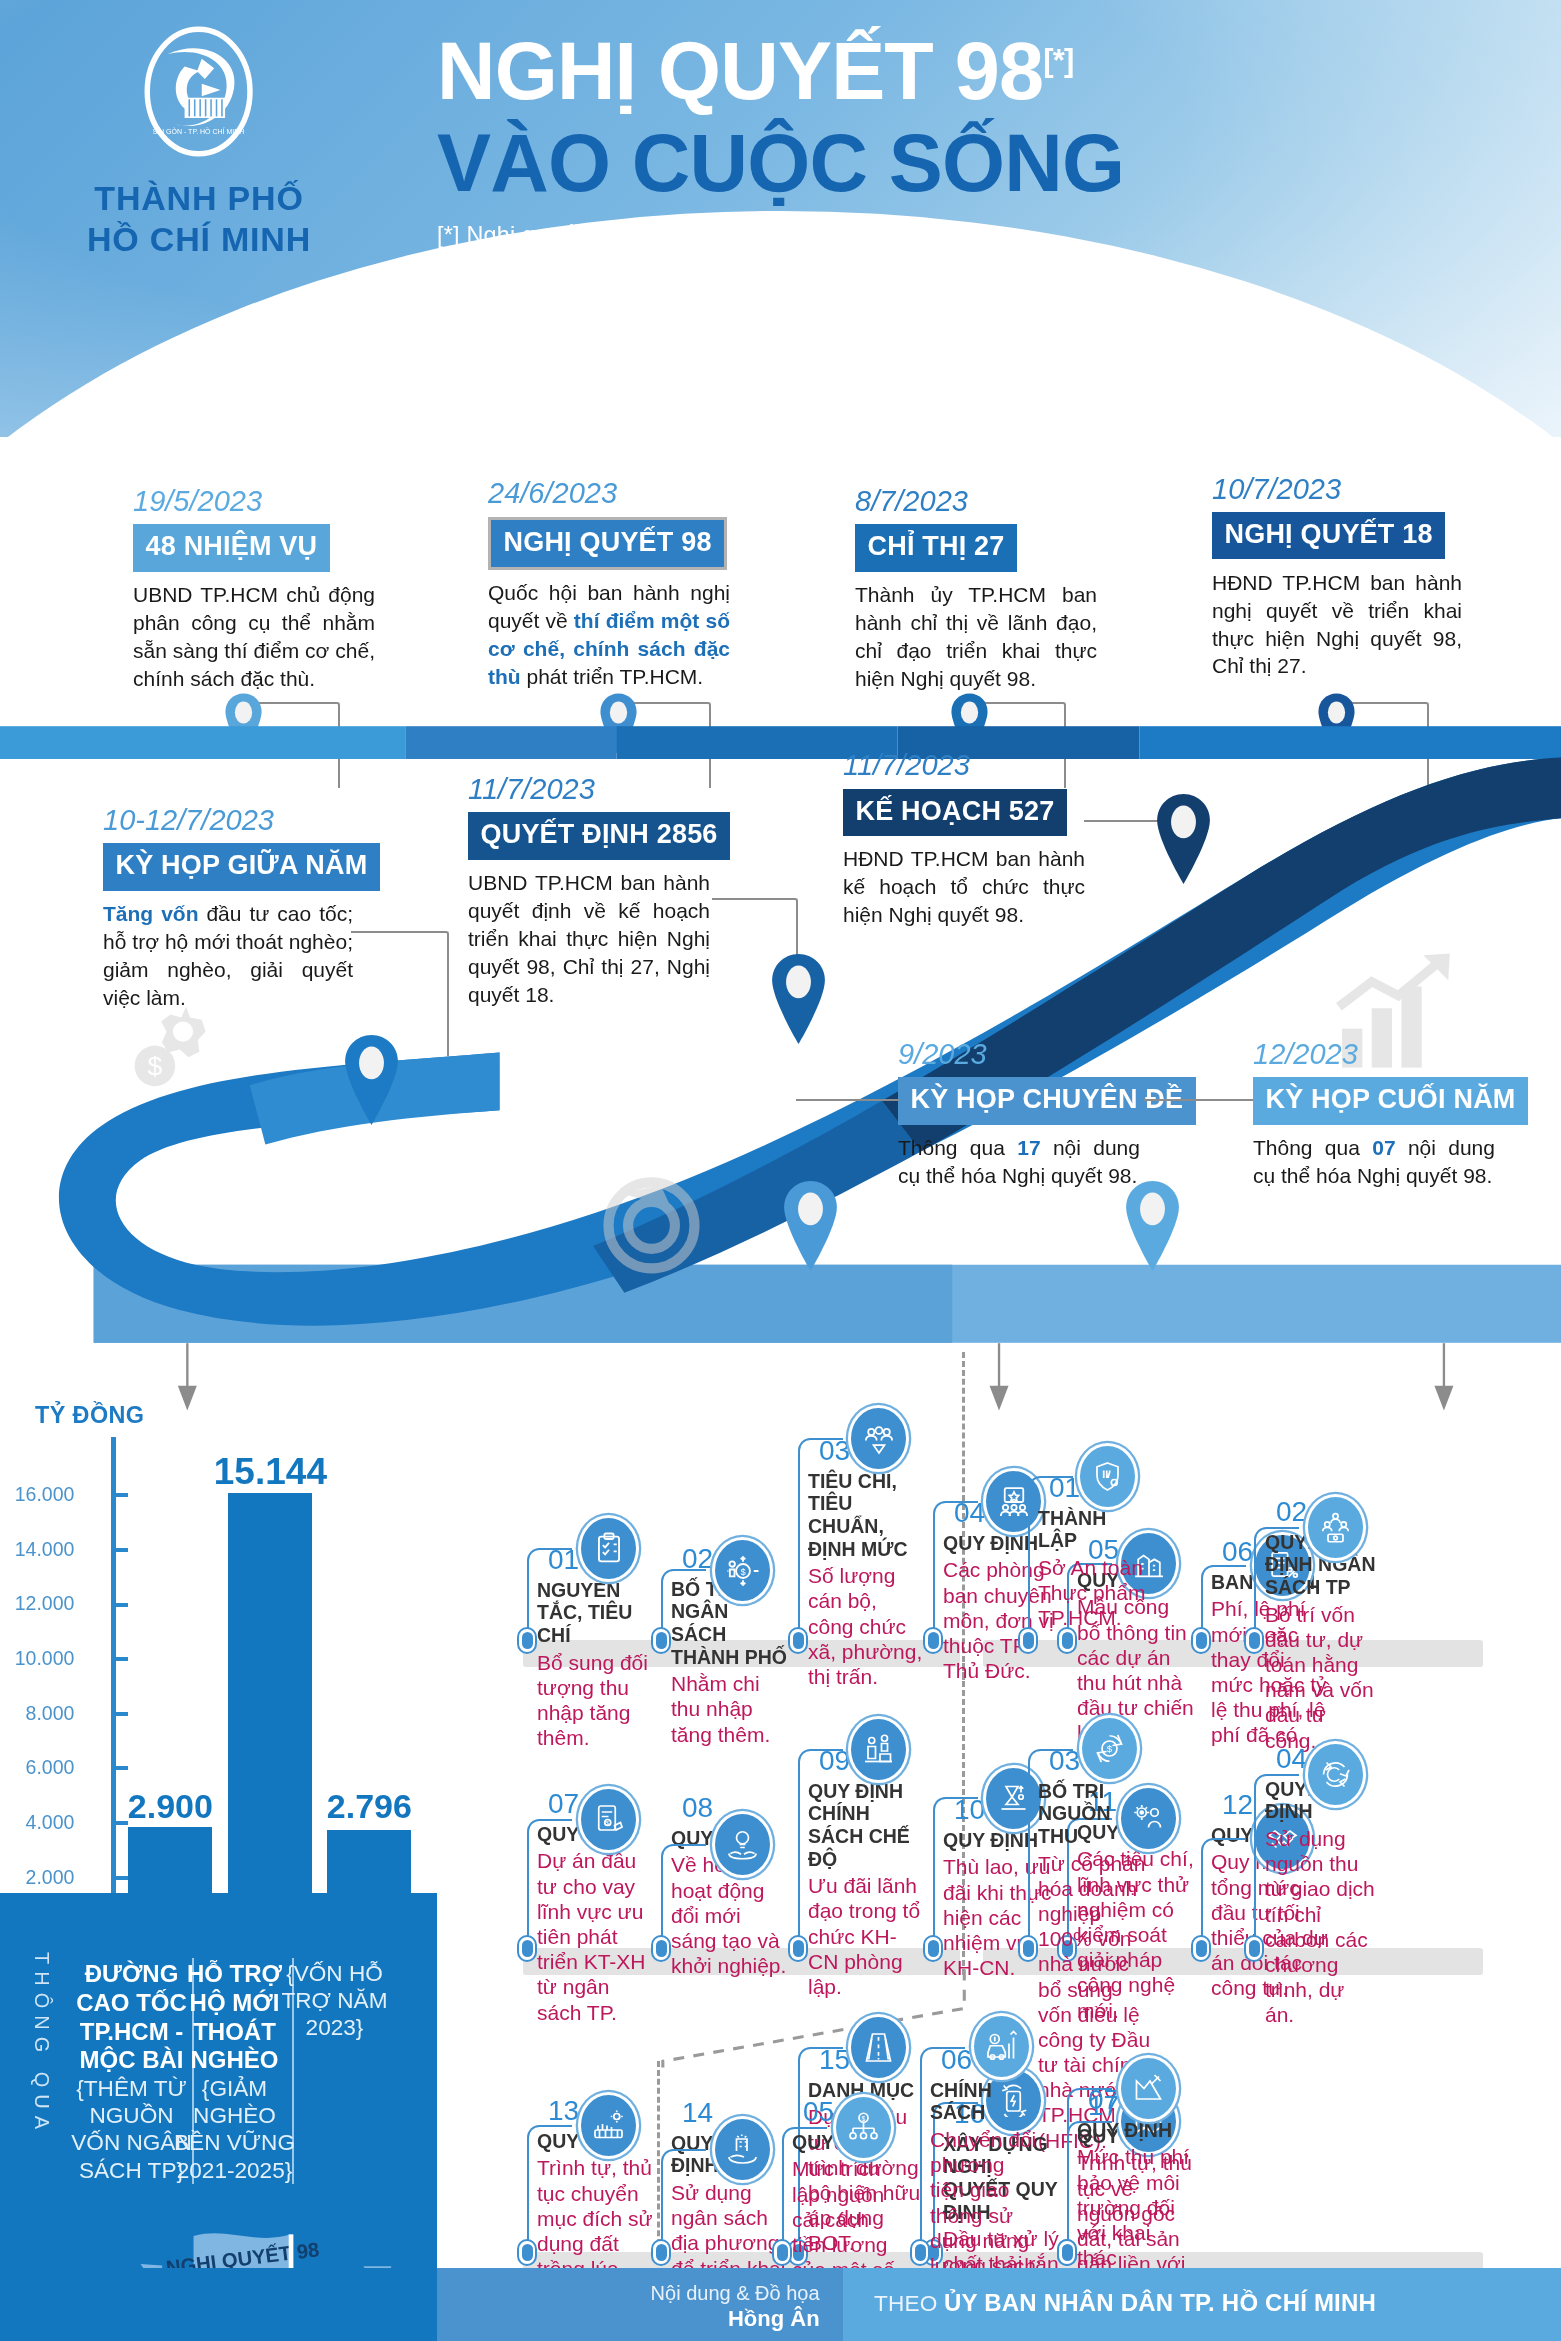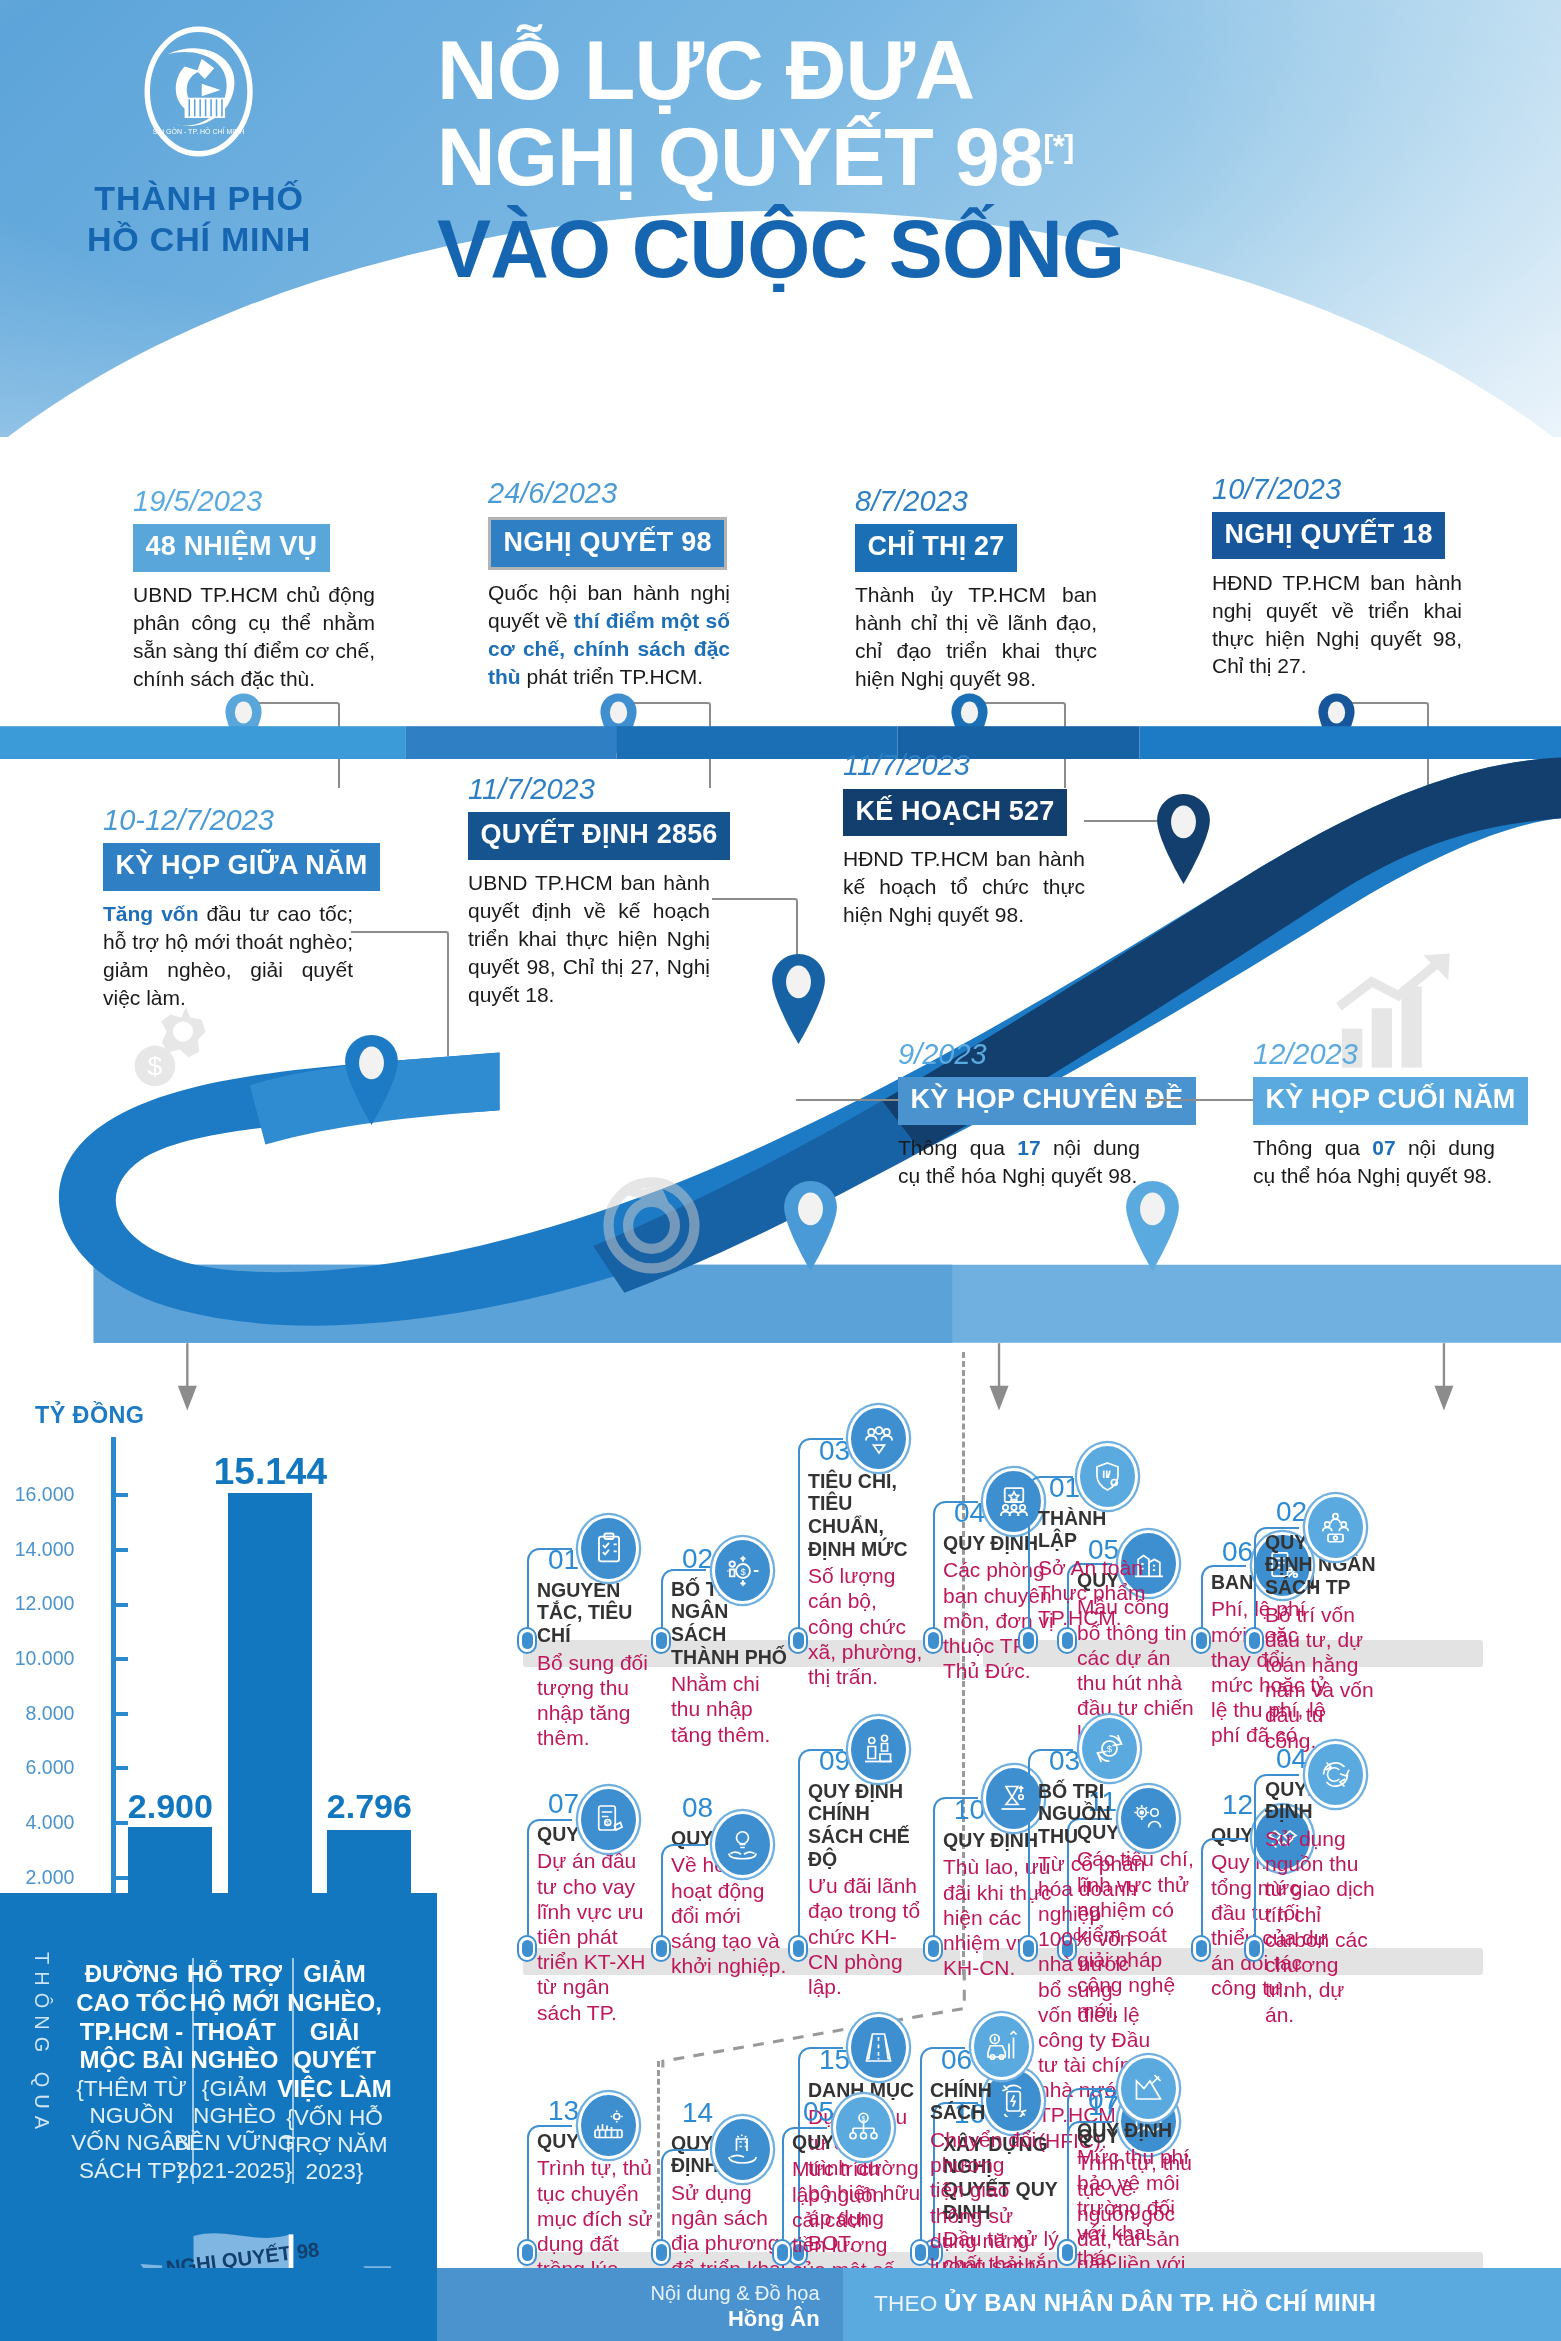--- a/index.html
+++ b/index.html
@@ -199,21 +199,20 @@
         <text x="92" y="142" font-size="9" fill="#fff" text-anchor="middle" font-family="'Liberation Sans',sans-serif">SÀI GÒN - TP. HỒ CHÍ MINH</text>
       </svg>
     </div>
     <div class="city-name">
       <div>THÀNH PHỐ</div>
       <div>HỒ CHÍ MINH</div>
     </div>
   </div>
 
   <div class="title-block">
-    <div class="t-line1">NỖ LỰC ĐƯA</div>
     <div class="t-line2">
       <span>NGHỊ QUYẾT 98</span><span class="star">[*]</span>
     </div>
     <div class="t-line3">VÀO CUỘC SỐNG</div>
     <div class="t-note">[*] Nghị quyết số 98/2023/QH15 của Quốc hội.</div>
   </div>
 </div>
 
 <div class="tl-top">
 
@@ -451,21 +450,20 @@
 
     <div class="cat" style="left:69px;">
       <div class="cap">ĐƯỜNG<br>CAO TỐC<br>TP.HCM -<br>MỘC BÀI</div>
       <div class="sub">{THÊM TỪ<br>NGUỒN<br>VỐN NGÂN<br>SÁCH TP}</div>
     </div>
     <div class="cat" style="left:172px;">
       <div class="cap">HỖ TRỢ<br>HỘ MỚI<br>THOÁT<br>NGHÈO</div>
       <div class="sub">{GIẢM<br>NGHÈO<br>BỀN VỮNG<br>2021-2025}</div>
     </div>
     <div class="cat" style="left:272px;">
-      <div class="cap">GIẢM<br>NGHÈO,<br>GIẢI<br>QUYẾT<br>VIỆC LÀM</div>
       <div class="sub">{VỐN HỖ<br>TRỢ NĂM<br>2023}</div>
     </div>
 
     <div class="illus">
       <svg width="437" height="234" viewBox="0 0 560 300">
         <path d="M60 140 L110 90 L150 120 L200 60" stroke="#7fb6e2" stroke-width="9" fill="none"></path>
         <path d="M180 50 L208 52 L202 82 Z" fill="#7fb6e2"></path>
         <path d="M380 120 L420 86 L450 106 L490 62" stroke="#7fb6e2" stroke-width="6" fill="none"></path>
         <path d="M472 56 L498 56 L494 82 Z" fill="none" stroke="#7fb6e2" stroke-width="6"></path>
         <path d="M380 258 L420 222 L450 242 L510 196" stroke="#5aa2d8" stroke-width="10" fill="none"></path>

